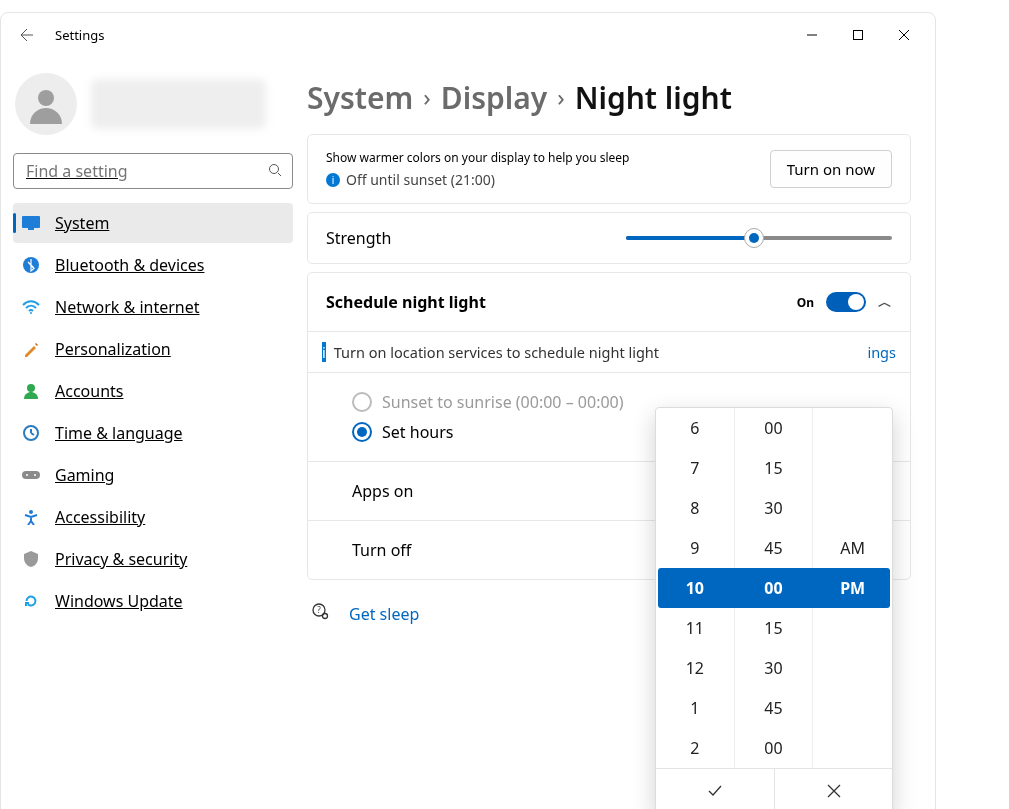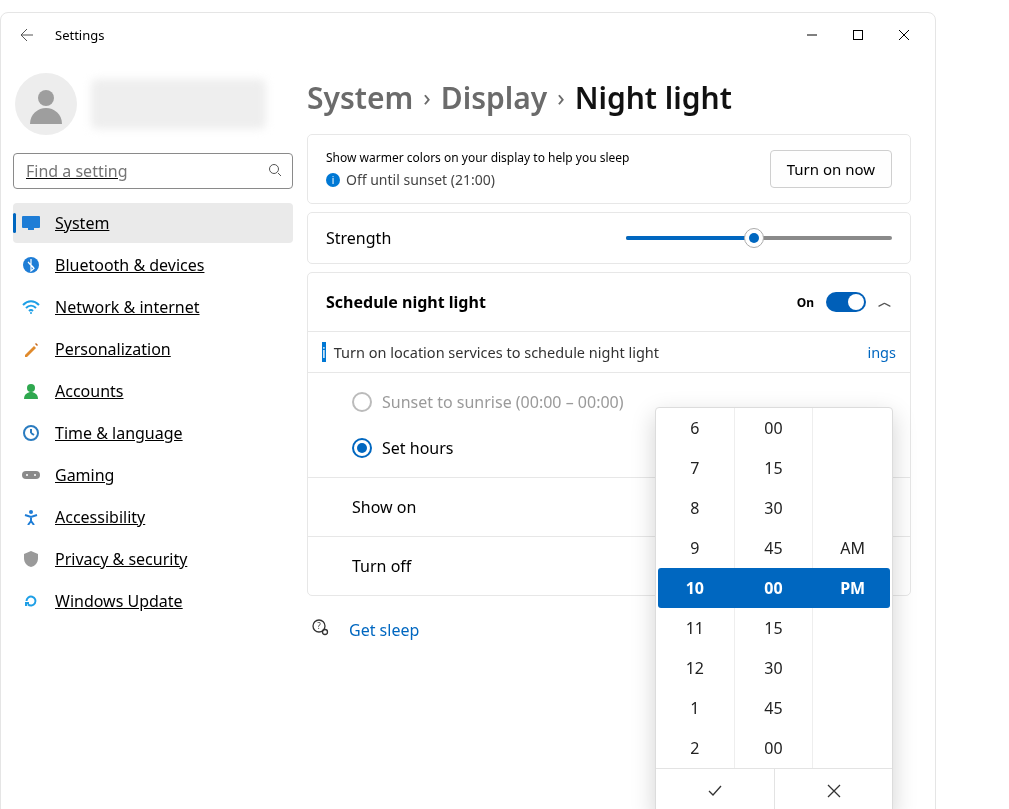--- a/index.html
+++ b/index.html
@@ -300,33 +300,33 @@
           </div>
         </div>
 
         <div class="infobar">
           <span class="dot" style="background:#0078d4;color:#fff;">i</span>
           <span>Turn on location services to schedule night light</span>
           <span style="flex:1"></span>
           <span class="linklike">ings</span>
         </div>
 
-        <div class="rowcard sub" style="flex-direction:column;align-items:flex-start;gap:24px;">
+        <div class="rowcard sub" style="flex-direction:column;align-items:flex-start;gap:8px;">
           <div class="radio-row">
             <div class="radio disabled"></div>
             <span class="radio-label disabled">Sunset to sunrise (00:00 – 00:00)</span>
           </div>
           <div class="radio-row">
             <div class="radio checked"></div>
             <span>Set hours</span>
           </div>
         </div>
 
         <div class="rowcard sub">
-          <span>Show on</span>
+          <span>Apps on</span>
         </div>
         <div class="rowcard sub">
           <span>Turn off</span>
         </div>
       </div>
 
       <div class="help">
         <span>
           <svg width="18" height="18" viewBox="0 0 18 18">
               <circle cx="8" cy="8" r="6" fill="none" stroke="#333" stroke-width="1.3"></circle>

